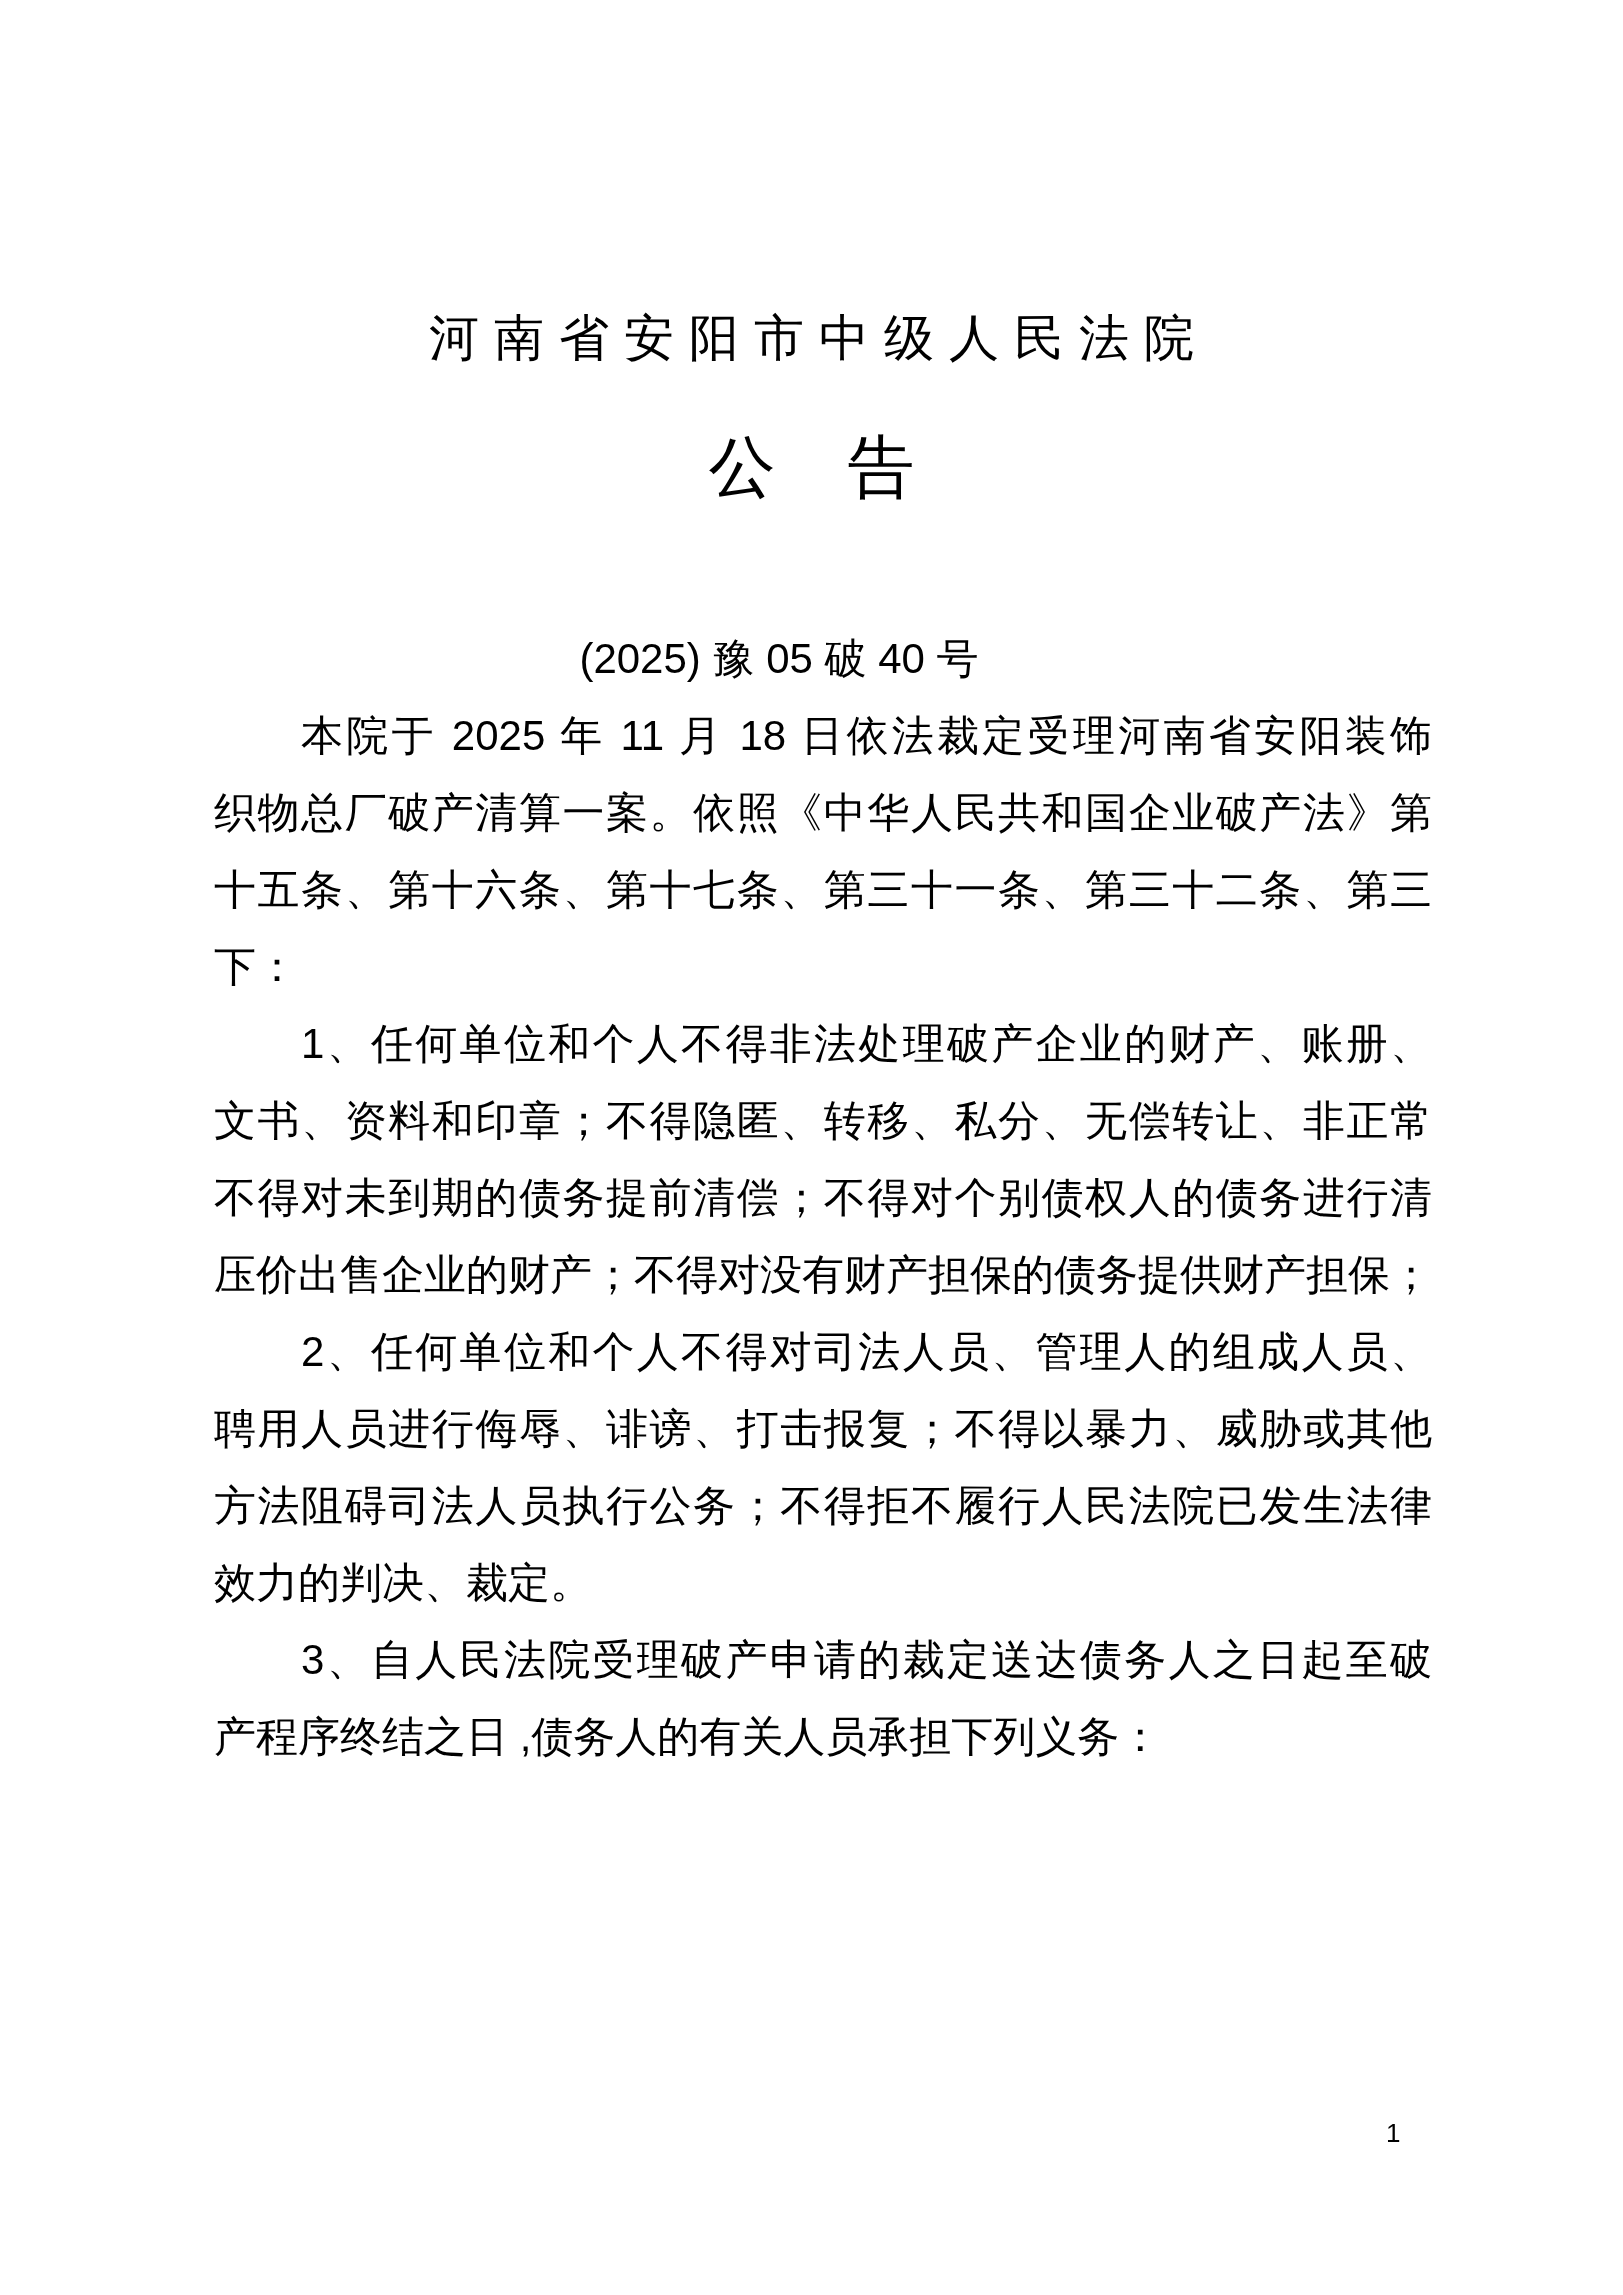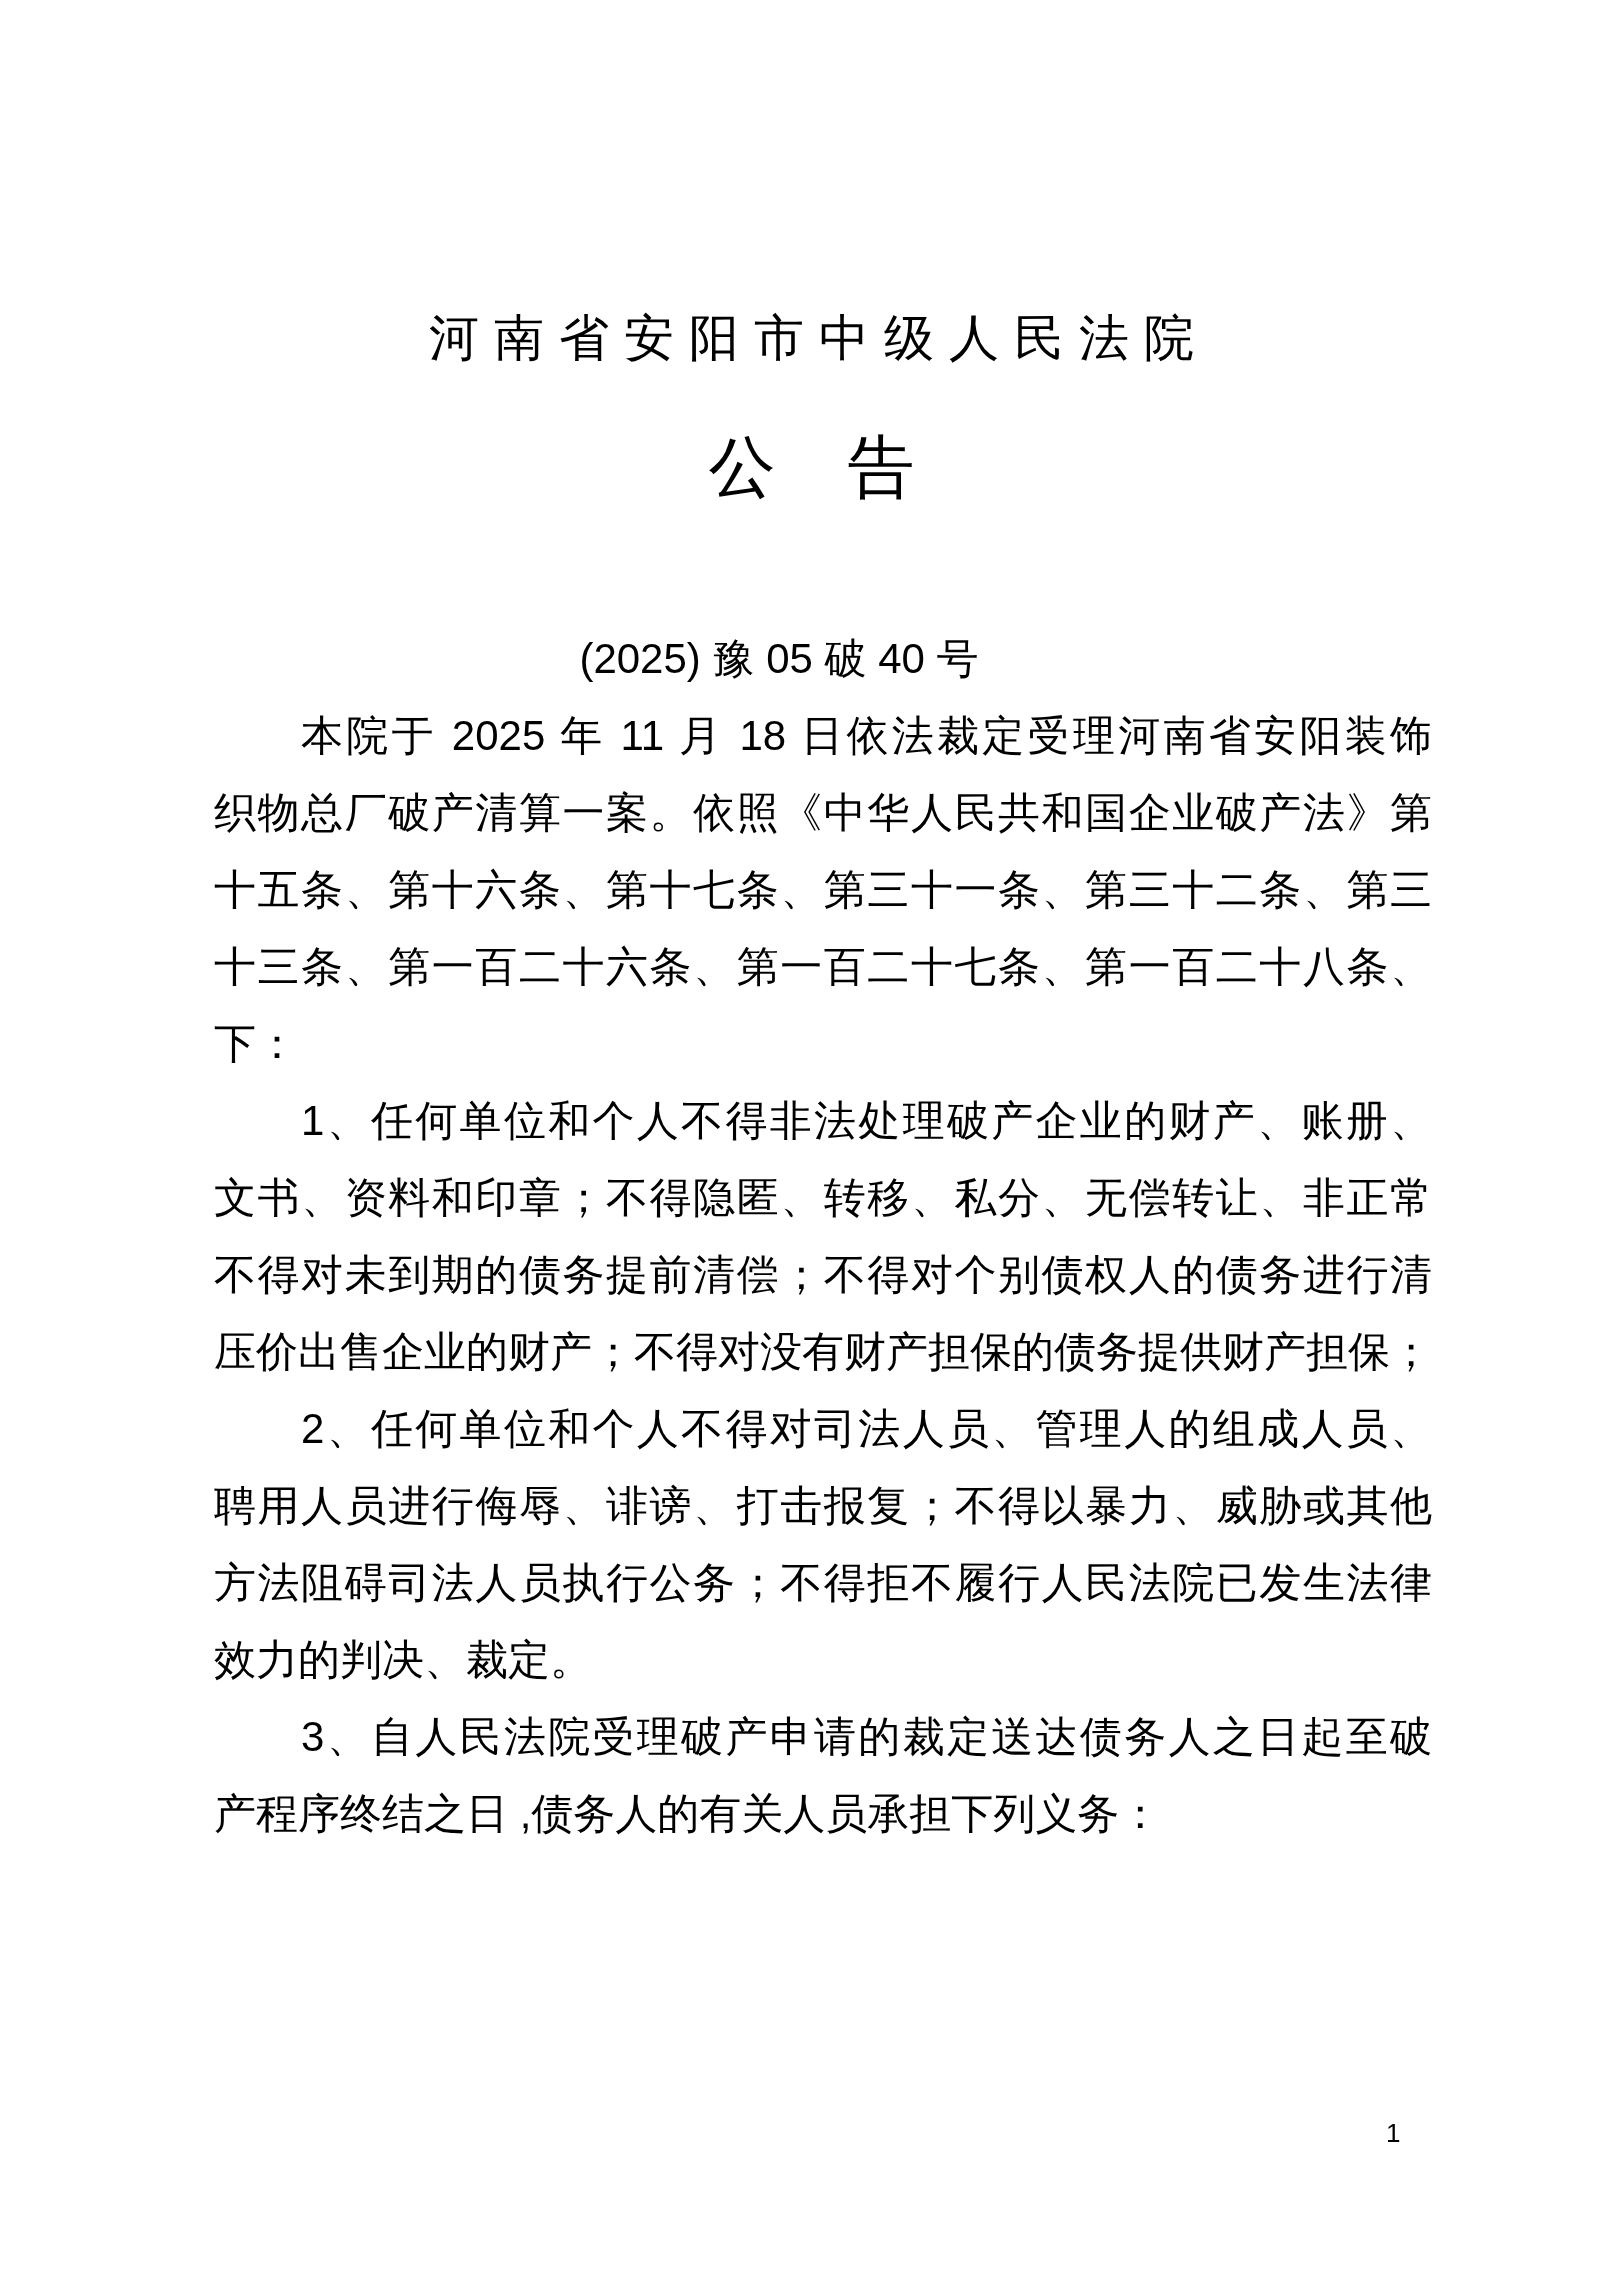--- a/index.html
+++ b/index.html
@@ -83,21 +83,20 @@
   <div class="court-name">河南省安阳市中级人民法院</div>
 
   <div class="doc-type">公告</div>
 
   <div class="content">
     <div class="case-number">(2025) 豫 05 破 40 号</div>
     <div class="body-text">
         <div class="line indent">本院于 2025 年 11 月 18 日依法裁定受理河南省安阳装饰</div>
         <div class="line">织物总厂破产清算一案。依照《中华人民共和国企业破产法》第</div>
         <div class="line">十五条、第十六条、第十七条、第三十一条、第三十二条、第三</div>
-        <div class="line">十三条、第一百二十六条、第一百二十七条、第一百二十八条、</div>
         <div class="line last">下：</div>
         <div class="line indent">1、任何单位和个人不得非法处理破产企业的财产、账册、</div>
         <div class="line">文书、资料和印章；不得隐匿、转移、私分、无偿转让、非正常</div>
         <div class="line">不得对未到期的债务提前清偿；不得对个别债权人的债务进行清</div>
         <div class="line">压价出售企业的财产；不得对没有财产担保的债务提供财产担保；</div>
         <div class="line indent">2、任何单位和个人不得对司法人员、管理人的组成人员、</div>
         <div class="line">聘用人员进行侮辱、诽谤、打击报复；不得以暴力、威胁或其他</div>
         <div class="line">方法阻碍司法人员执行公务；不得拒不履行人民法院已发生法律</div>
         <div class="line last">效力的判决、裁定。</div>
         <div class="line indent">3、自人民法院受理破产申请的裁定送达债务人之日起至破</div>

